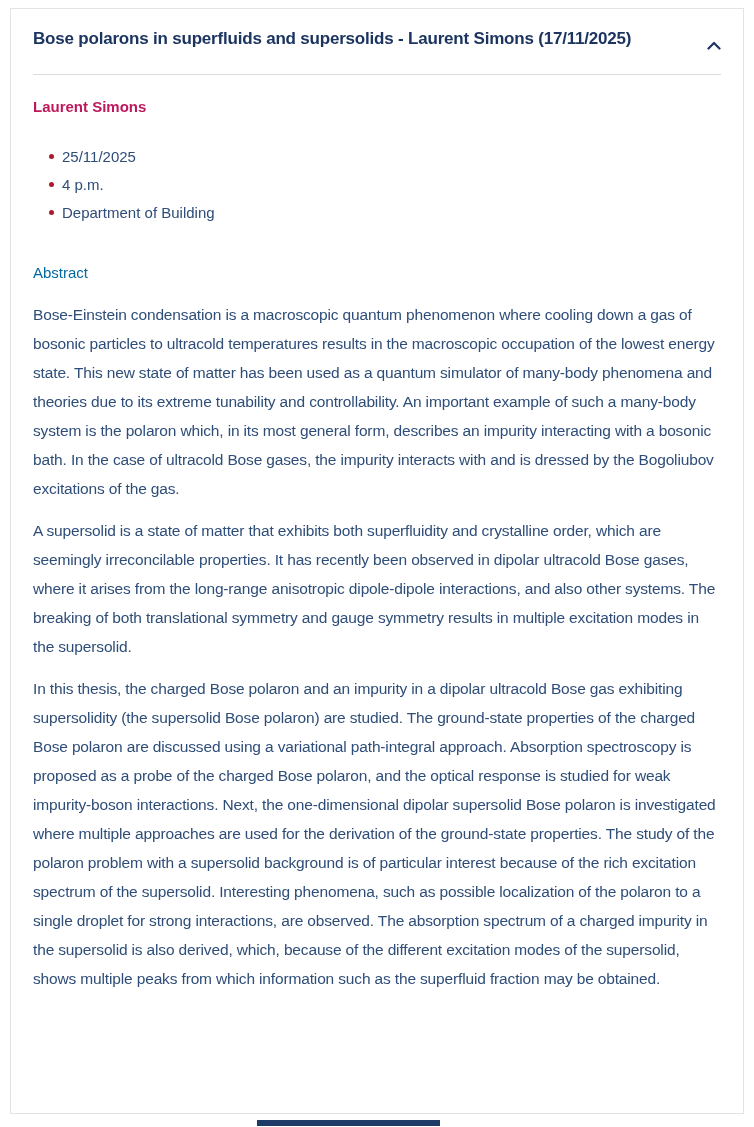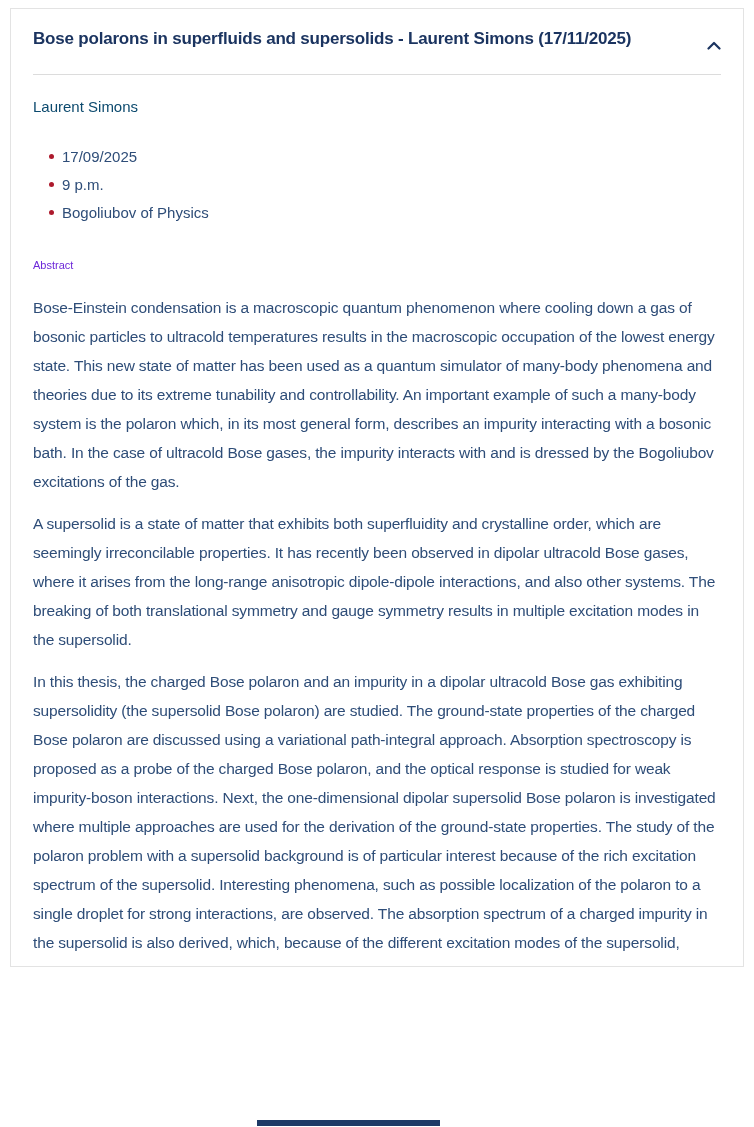--- a/index.html
+++ b/index.html
@@ -11,21 +11,21 @@
     width: 754px;
     height: 1127px;
     position: relative;
     font-family: "Liberation Sans", "DejaVu Sans", sans-serif;
   }
   .panel {
     position: absolute;
     left: 10px;
     top: 8px;
     width: 734px;
-    height: 959px;
+    height: 1106px;
     box-sizing: border-box;
     border: 1px solid #e3e3e3;
     background: #ffffff;
     overflow: hidden;
   }
   .accordion-header {
     display: flex;
     align-items: flex-start;
     justify-content: space-between;
     padding: 18px 20px 0 22px;
@@ -47,22 +47,22 @@
   .header-divider {
     border: none;
     border-top: 1px solid #dcdcdc;
     margin: 18px 22px 0 22px;
   }
   .panel-body {
     padding: 23px 22px 0 22px;
     color: #2e4d78;
   }
   .speaker-name {
-    color: #0c4a6e;
-    font-weight: normal;
+    color: #be185d;
+    font-weight: bold;
     font-size: 15px;
     line-height: 18px;
     margin: 0;
   }
   ul.event-details {
     list-style: none;
     margin: 27px 0 0 0;
     padding: 0;
     font-size: 15px;
   }
@@ -76,25 +76,25 @@
     content: "";
     position: absolute;
     left: 16px;
     top: 11px;
     width: 5px;
     height: 5px;
     border-radius: 50%;
     background: #ad1a2d;
   }
   .abstract-heading {
-    margin-top: 28px;
-    font-size: 11px;
+    margin-top: 35px;
+    font-size: 15px;
     line-height: 21px;
     font-weight: normal;
-    color: #6d28d9;
+    color: #0369a1;
   }
   p.abstract-para {
     margin: 13px 0 0 0;
     font-size: 15.5px;
     line-height: 29px;
     letter-spacing: -0.15px;
     color: #2e4d78;
   }
   p.abstract-para.first {
     margin-top: 17px;
@@ -122,23 +122,23 @@
     </div>
   </div>
 
   <hr class="header-divider">
 
   <div class="panel-body">
 
     <p class="speaker-name">Laurent Simons</p>
 
     <ul class="event-details">
-      <li>17/09/2025</li>
-      <li>9 p.m.</li>
-      <li>Bogoliubov of Physics</li>
+      <li>25/11/2025</li>
+      <li>4 p.m.</li>
+      <li>Department of Building</li>
     </ul>
 
     <div class="abstract-heading">Abstract</div>
 
     <p class="abstract-para first">Bose-Einstein condensation is a macroscopic quantum phenomenon where cooling down a gas of bosonic particles to ultracold temperatures results in the macroscopic occupation of the lowest energy state. This new state of matter has been used as a quantum simulator of many-body phenomena and theories due to its extreme tunability and controllability. An important example of such a many-body system is the polaron which, in its most general form, describes an impurity interacting with a bosonic bath. In the case of ultracold Bose gases, the impurity interacts with and is dressed by the Bogoliubov excitations of the gas.</p>
 
     <p class="abstract-para">A supersolid is a state of matter that exhibits both superfluidity and crystalline order, which are seemingly irreconcilable properties. It has recently been observed in dipolar ultracold Bose gases, where it arises from the long-range anisotropic dipole-dipole interactions, and also other systems. The breaking of both translational symmetry and gauge symmetry results in multiple excitation modes in the supersolid.</p>
 
     <p class="abstract-para">In this thesis, the charged Bose polaron and an impurity in a dipolar ultracold Bose gas exhibiting supersolidity (the supersolid Bose polaron) are studied. The ground-state properties of the charged Bose polaron are discussed using a variational path-integral approach. Absorption spectroscopy is proposed as a probe of the charged Bose polaron, and the optical response is studied for weak impurity-boson interactions. Next, the one-dimensional dipolar supersolid Bose polaron is investigated where multiple approaches are used for the derivation of the ground-state properties. The study of the polaron problem with a supersolid background is of particular interest because of the rich excitation spectrum of the supersolid. Interesting phenomena, such as possible localization of the polaron to a single droplet for strong interactions, are observed. The absorption spectrum of a charged impurity in the supersolid is also derived, which, because of the different excitation modes of the supersolid, shows multiple peaks from which information such as the superfluid fraction may be obtained.</p>
 

